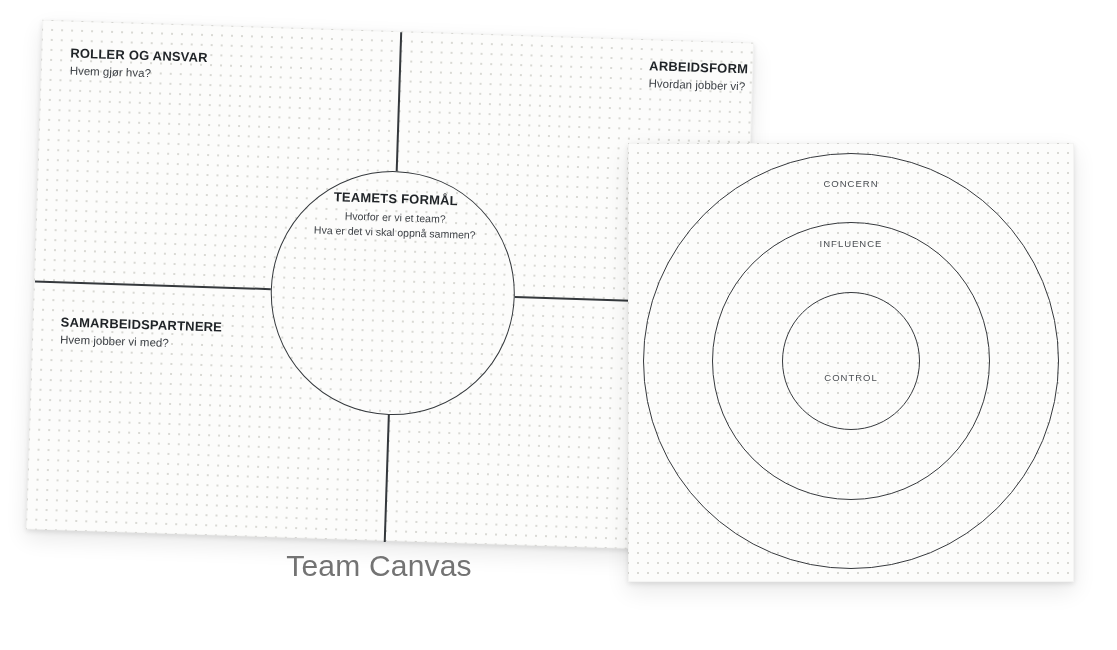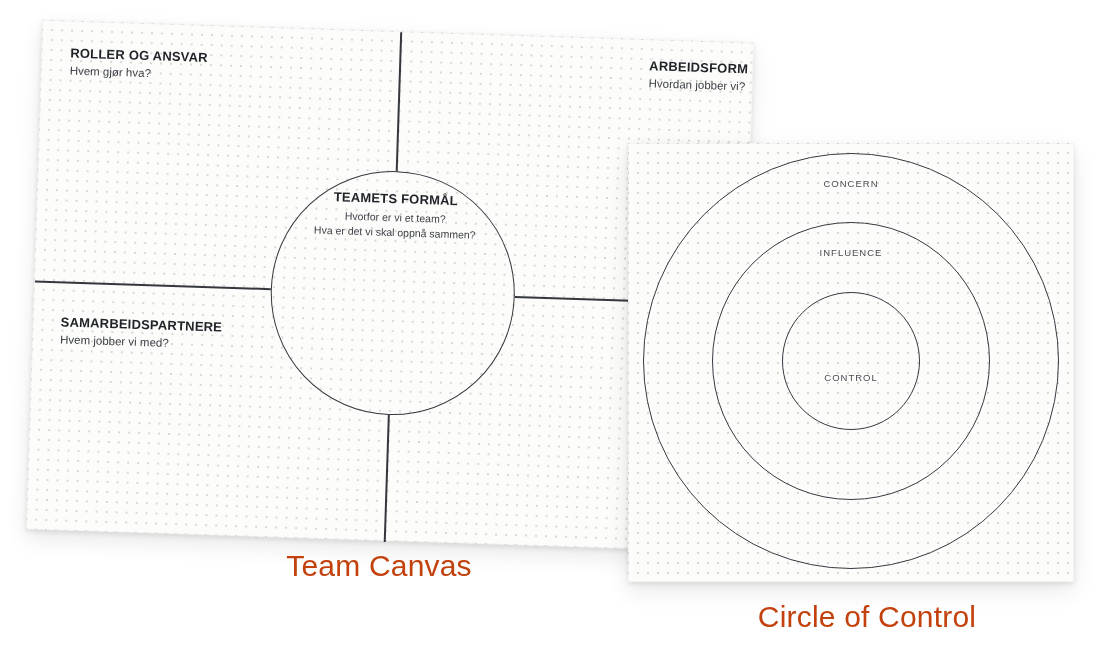--- a/index.html
+++ b/index.html
@@ -86,28 +86,28 @@
   .ring-inner  { left: 153px; top: 148px; width: 138px; height: 138px; }
   .ring-label {
     position: absolute;
     left: 0; width: 444px;
     text-align: center;
     font-size: 9.5px;
     letter-spacing: 1px;
     color: #4a4e53;
   }
   .ring-label.concern   { top: 34px; }
-  .ring-label.influence { top: 103px; }
+  .ring-label.influence { top: 94px; }
   .ring-label.control   { top: 228px; }
 
   
   .caption {
     position: absolute;
     font-size: 30px;
-    color: #c2410c;
+    color: #737373;
     letter-spacing: 0.2px;
     text-align: center;
     width: 320px;
     z-index: 3;
     white-space: nowrap;
   }
   .caption-tc  { left: 219px; top: 549px; }
   .caption-coc { left: 707px; top: 600px; }
 </style>
 </head>
@@ -151,15 +151,14 @@
     <div class="ring ring-middle"></div>
     <div class="ring ring-inner"></div>
 
     <div class="ring-label concern">CONCERN</div>
     <div class="ring-label influence">INFLUENCE</div>
     <div class="ring-label control">CONTROL</div>
 
   </div>
 
   <div class="caption caption-tc">Team Canvas</div>
-  <div class="caption caption-coc">Circle of Control</div>
 
 </div>
 
 </body></html>

